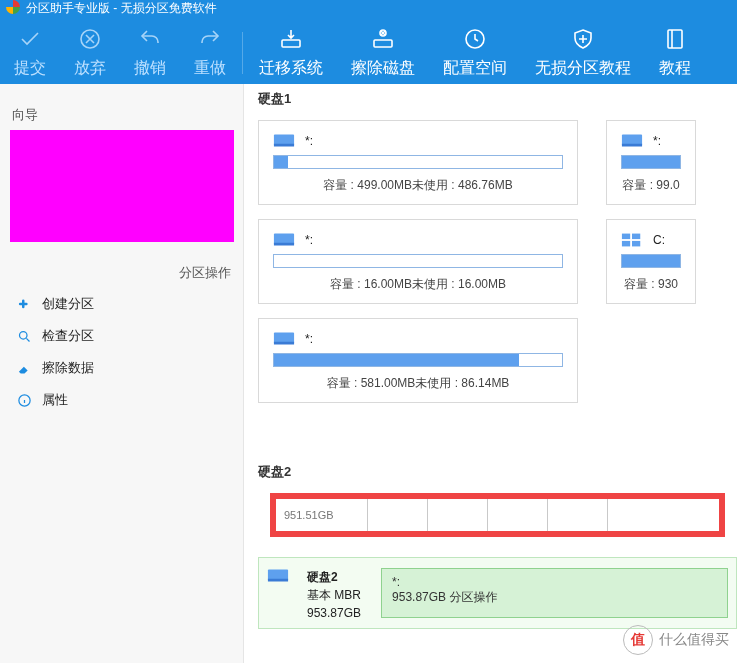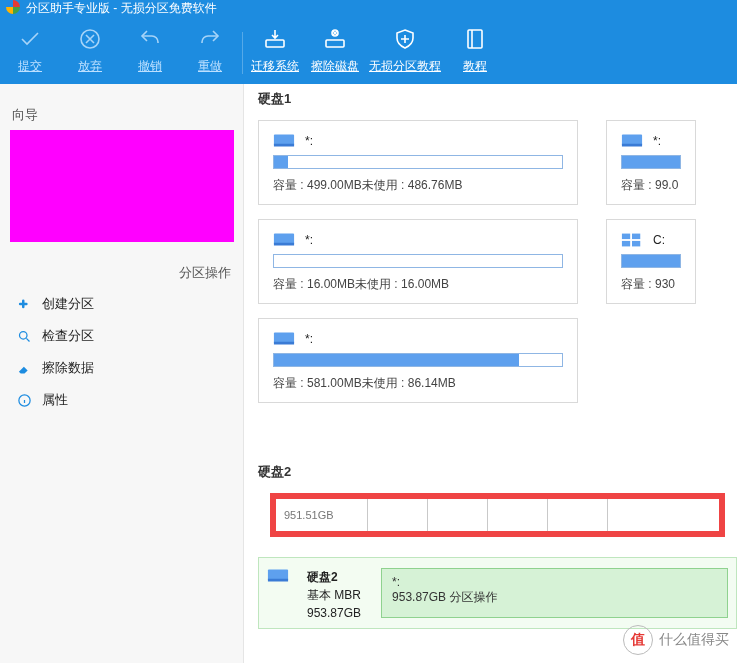--- a/index.html
+++ b/index.html
@@ -4,21 +4,21 @@
 <style>
 * { margin: 0; padding: 0; box-sizing: border-box; font-family: "Microsoft YaHei", Arial, sans-serif; }
 body { width: 737px; height: 663px; overflow: hidden; background: #fff; font-size: 12px; color: #333; position: relative; }
 
 
 .titlebar { background: #1d8ce0; height: 22px; display: flex; align-items: flex-start; padding: 0 6px; color: #fff; font-size: 12px; }
 .logo { width: 14px; height: 14px; border-radius: 50%; background: conic-gradient(#e53935 0 90deg,#43a047 90deg 180deg,#ffb300 180deg 270deg,#1e88e5 270deg 360deg); margin-right: 6px; }
 
 
 .toolbar { background: #1d8ce0; height: 62px; display: flex; }
-.tool { flex: 0 0 auto; padding: 4px 4px 0; display: flex; flex-direction: column; align-items: center; color: #bde0ff; font-size: 12px; min-width: 60px; text-decoration: underline; }
+.tool { flex: 0 0 auto; padding: 4px 14px 0; display: flex; flex-direction: column; align-items: center; color: #bde0ff; font-size: 16px; min-width: 60px; }
 .tool.enabled { color: #fff; }
 .tool .ic { width: 26px; height: 26px; margin-bottom: 6px; display: flex; align-items: center; justify-content: center; }
 .tool.enabled .ic svg { stroke: #fff; }
 .tool .ic svg { stroke: #a7d4f8; stroke-width: 1.6; fill: none; }
 .vsep { width: 1px; background: rgba(255,255,255,.25); margin: 10px 2px; }
 
 
 .main { display: flex; height: calc(100% - 84px); }
 .side { width: 244px; background: #f7f7f7; border-right: 1px solid #e5e5e5; padding: 18px 10px 0; }
 .stitle { color: #555; font-size: 13px; margin: 4px 2px 6px; }
@@ -32,21 +32,21 @@
 .dtitle { font-weight: bold; font-size: 13px; margin: 2px 0 12px; }
 
 .row { display: flex; gap: 28px; margin-bottom: 14px; }
 .card { border: 1px solid #d9d9d9; padding: 12px 14px 10px 14px; width: 320px; }
 .card2 { border: 1px solid #d9d9d9; padding: 12px 14px 10px 14px; width: 90px; overflow: hidden; }
 .chead { display:flex; align-items:center; margin-bottom:6px;}
 .driveic { width:22px;height:16px; margin-right:10px;}
 .dlabel { font-size:12px; color:#222;}
 .bar { height: 14px; border:1px solid #8fb6e4; background:#fff; position:relative; margin-bottom:8px;}
 .bar .fill { position:absolute;left:0;top:0;bottom:0;background:#5ea0ee;}
-.cinfo { display:flex; justify-content:flex-start; font-size:12px; color:#444;}
+.cinfo { display:flex; justify-content:center; font-size:12px; color:#444;}
 
 .disk2block { margin-top: 60px; }
 .diskbar { border:6px solid #ef4444; height:44px; display:flex; margin:10px 12px 20px; background:#fff;}
 .diskbar .seg { border-right:1px solid #c9c9c9; display:flex; align-items:center; padding:0 8px; color:#777; font-size:11px;}
 .diskrow { border:1px solid #bfe6be; background:#f3fcf2; display:flex; padding:10px 8px; gap:0; height:72px;}
 .diskrow .left { display:flex; align-items:flex-start; gap:8px; padding-right:14px; border-right: none;}
 .diskrow .label { font-size:12px; line-height:1.5; color:#222;}
 .diskrow .alloc { flex:1; border:1px solid #8fd28f; background:#d6f2d6; margin-left:6px; padding:6px 10px; font-size:12px; }
 
 
@@ -169,20 +169,28 @@
       </div>
       <span>迁移系统</span>
     </div>
     <div class="tool enabled">
       <div class="ic">
         <svg width="24" height="24">
           <use href="#i-erase"></use>
         </svg>
       </div>
       <span>擦除磁盘</span>
+    </div>
+    <div class="tool enabled">
+      <div class="ic">
+        <svg width="24" height="24">
+          <use href="#i-clock"></use>
+        </svg>
+      </div>
+      <span>配置空间</span>
     </div>
     <div class="tool enabled">
       <div class="ic">
         <svg width="24" height="24">
           <use href="#i-shield"></use>
         </svg>
       </div>
       <span>无损分区教程</span>
     </div>
     <div class="tool enabled">

